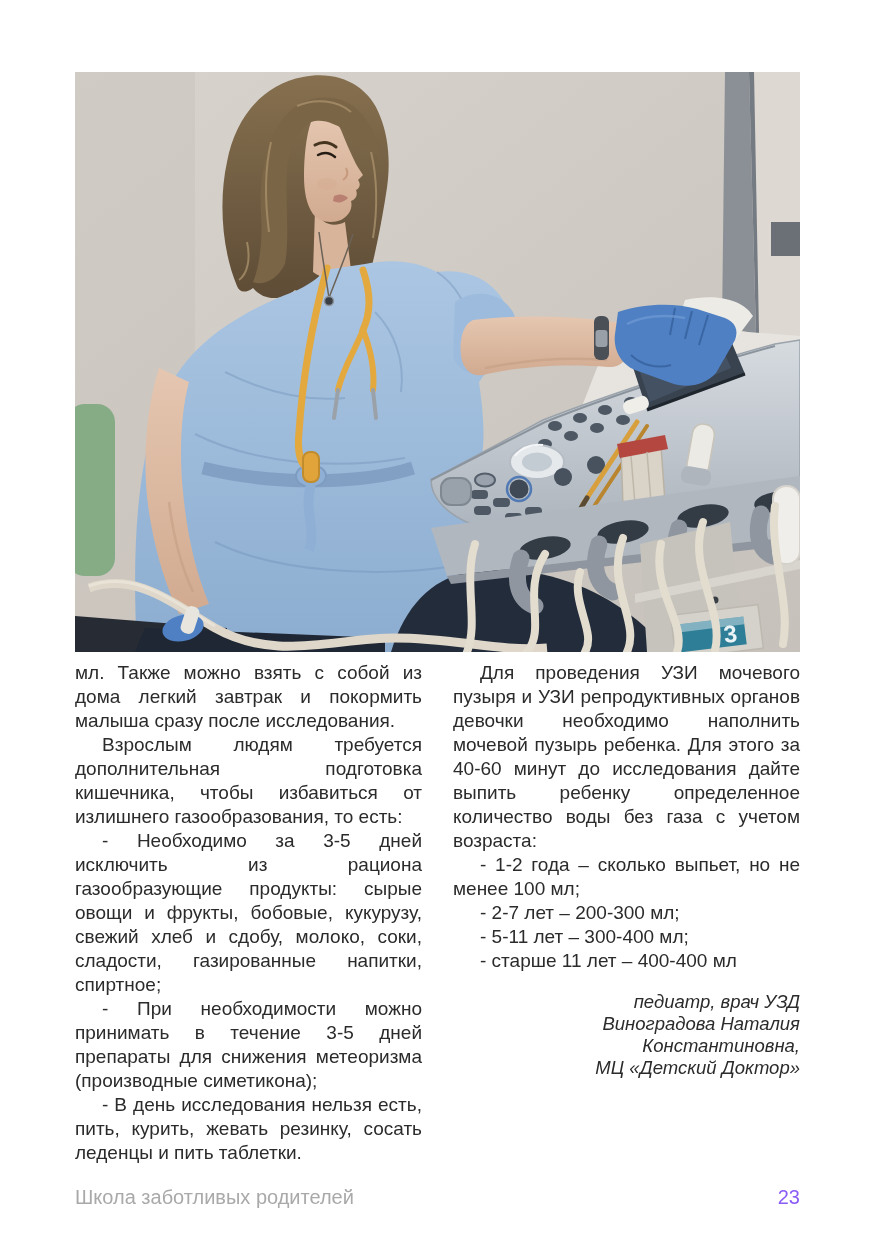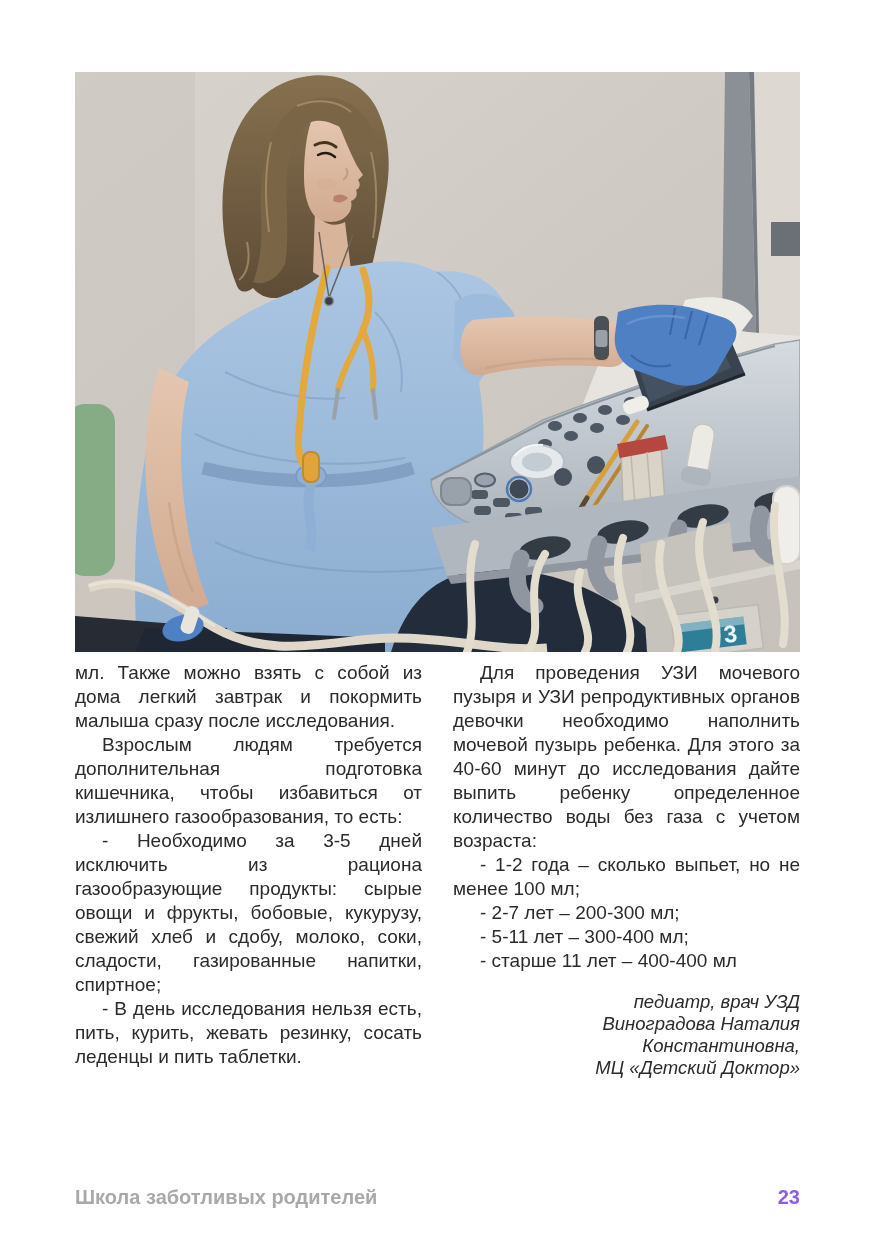--- a/index.html
+++ b/index.html
@@ -10,21 +10,21 @@
   .columns{position:absolute;left:75px;top:661px;width:725px;display:flex;gap:31px;
            color:#2b2b2b;font-size:19px;line-height:24px;text-align:justify;
            hyphens:auto;-webkit-hyphens:auto;}
   .col{flex:1;min-width:0;}
   .col p{margin:0;text-indent:27px;}
   .col p.cont{text-indent:0;}
   .col p.bold{font-weight:bold;}
   .signature{margin-top:18px;text-align:right;font-style:italic;font-size:18.5px;line-height:22px;}
   .signature span{display:block;}
   .pagefooter{position:absolute;left:75px;top:1186px;width:725px;display:flex;
-              justify-content:space-between;align-items:baseline;font-size:20px;font-weight:bold;}
+              justify-content:space-between;align-items:baseline;font-size:20px;font-weight:normal;}
   .footer-title{color:#a9a9a9;}
   .page-num{color:#8b5cf6;}
 </style>
 </head>
 <body>
 
 <div class="page">
 
   <figure class="photo">
     <svg viewBox="0 0 725 580" width="725" height="580">
@@ -259,20 +259,21 @@
         </g>
       </g>
     </svg>
   </figure>
 
   <main class="columns">
     <div class="col">
       <p class="cont">мл. Также можно взять с собой из дома легкий завтрак и покормить малыша сразу после исследования.</p>
       <p>Взрослым людям требуется дополнительная подготовка кишечника, чтобы избавиться от излишнего газообразования, то есть:</p>
       <p>- Необходимо за 3-5 дней исключить из рациона газообразующие продукты: сырые овощи и фрукты, бобовые, кукурузу, свежий хлеб и сдобу, молоко, соки, сладости, газированные напитки, спиртное;</p>
+      <p>- При необходимости можно принимать в течение 3-5 дней препараты для снижения метеоризма (производные симетикона);</p>
       <p>- В день исследования нельзя есть, пить, курить, жевать резинку, сосать леденцы и пить таблетки.</p>
     </div>
     <div class="col">
       <p>Для проведения УЗИ мочевого пузыря и УЗИ репродуктивных органов девочки необходимо наполнить мочевой пузырь ребенка. Для этого за 40-60 минут до исследования дайте выпить ребенку определенное количество воды без газа с учетом возраста:</p>
       <p>- 1-2 года – сколько выпьет, но не менее 100 мл;</p>
       <p>- 2-7 лет – 200-300 мл;</p>
       <p>- 5-11 лет – 300-400 мл;</p>
       <p>- старше 11 лет – 400-400 мл</p>
       <div class="signature">
         <span>педиатр, врач УЗД</span>

